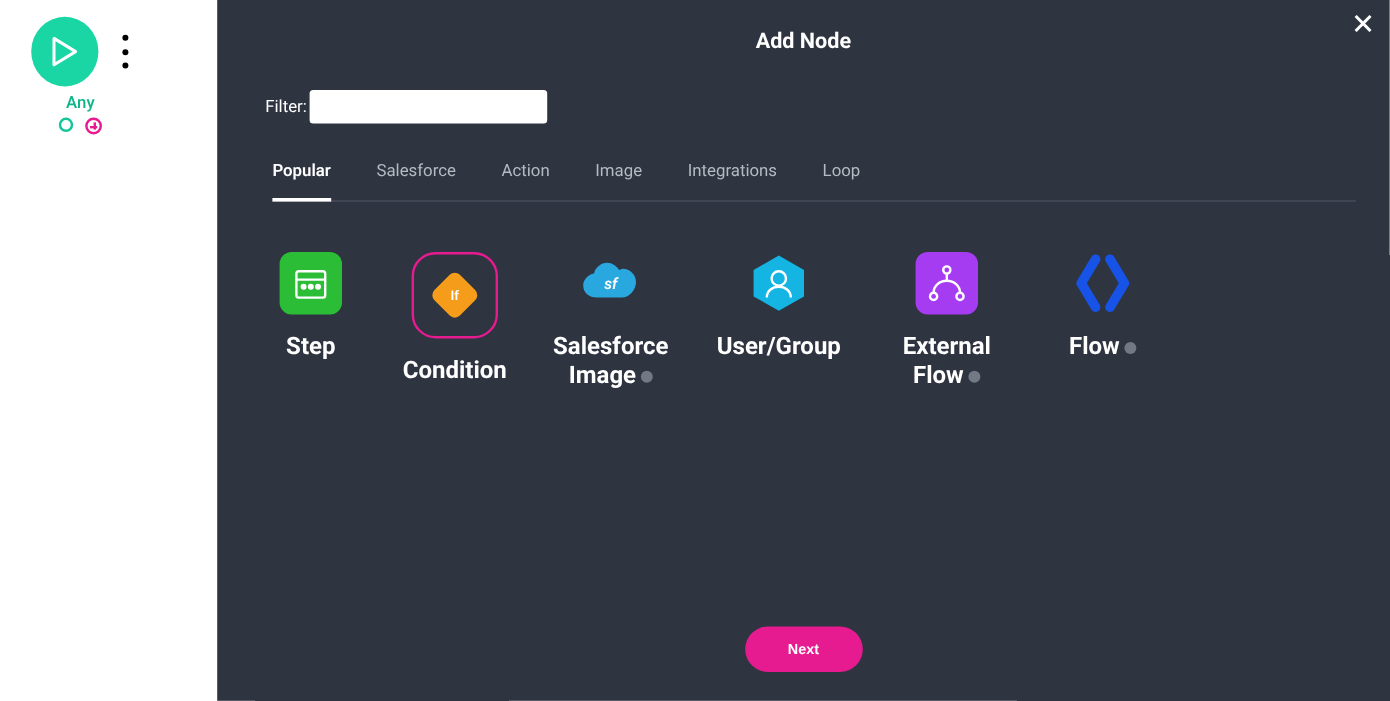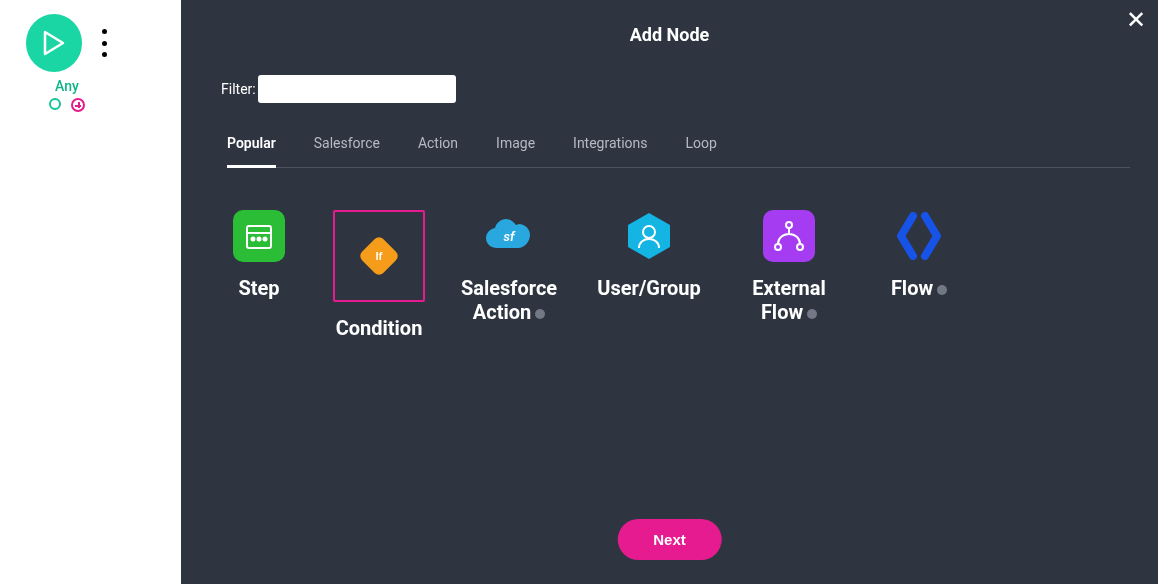--- a/index.html
+++ b/index.html
@@ -98,36 +98,36 @@
   }
   .tile { display:flex; flex-direction:column; align-items:center; width:64px; cursor:pointer; }
   .tile.wide { width: 84px; }
   .tile .icon-box {
     width:52px; height:52px; border-radius:10px;
     display:flex; align-items:center; justify-content:center;
   }
   .tile.selected .icon-box {
     outline:2px solid #e51b8f;
     outline-offset:-2px;
-    padding:20px;
+    padding:10px;
     box-sizing: content-box;
     width:52px; height:52px;
     background:#3a4150;
-    border-radius:2px;
+    border-radius:20px;
   }
   .tile-label {
     margin-top:14px; text-align:center; font-weight:700; font-size:20px; line-height:1.2;
     white-space:normal;
   }
   .tile-sub { display:inline-block; vertical-align:middle; width:10px; height:10px; border-radius:50%; background:#727884; margin-left:4px; }
 
   .next-btn {
     position:absolute; left:50%; bottom:24px; transform:translateX(-50%);
     background:#e51b8f; color:#fff; border:none; border-radius:22px;
-    font-size:15px; font-weight:600; padding:12px 36px; cursor:pointer;
+    font-size:12px; font-weight:600; padding:12px 36px; cursor:pointer;
   }
 </style>
 </head>
 <body>
 
 <div class="canvas">
 
   <div class="node-widget">
     <div class="play-row">
       <div class="play-circle">
@@ -192,21 +192,21 @@
       </div>
 
       <div class="tile wide">
         <div class="icon-box">
           <svg width="52" height="40" viewBox="0 0 52 40">
             <path d="M14 32c-6 0-11-4-11-10 0-5 4-9 9-10 1-5 6-9 11-9 4 0 8 3 10 6 1 0 2-1 3-1 6 0 11 5 11 11s-5 13-12 13H14z" fill="#29a7df"></path>
             <text x="26" y="25" text-anchor="middle" font-size="13" fill="#fff" font-style="italic" font-weight="600">sf</text>
           </svg>
         </div>
         <div class="tile-label">
-          <span>Salesforce Action</span><span class="tile-sub"></span>
+          <span>Salesforce Image</span><span class="tile-sub"></span>
         </div>
       </div>
 
       <div class="tile wide">
         <div class="icon-box">
           <svg width="52" height="52" viewBox="0 0 52 52">
             <polygon points="26,3 47,15 47,37 26,49 5,37 5,15" fill="#14b4e3"></polygon>
             <circle cx="26" cy="22" r="6" fill="none" stroke="#fff" stroke-width="2"></circle>
             <path d="M16 38c0-6 5-9 10-9s10 3 10 9" fill="none" stroke="#fff" stroke-width="2"></path>
           </svg>

